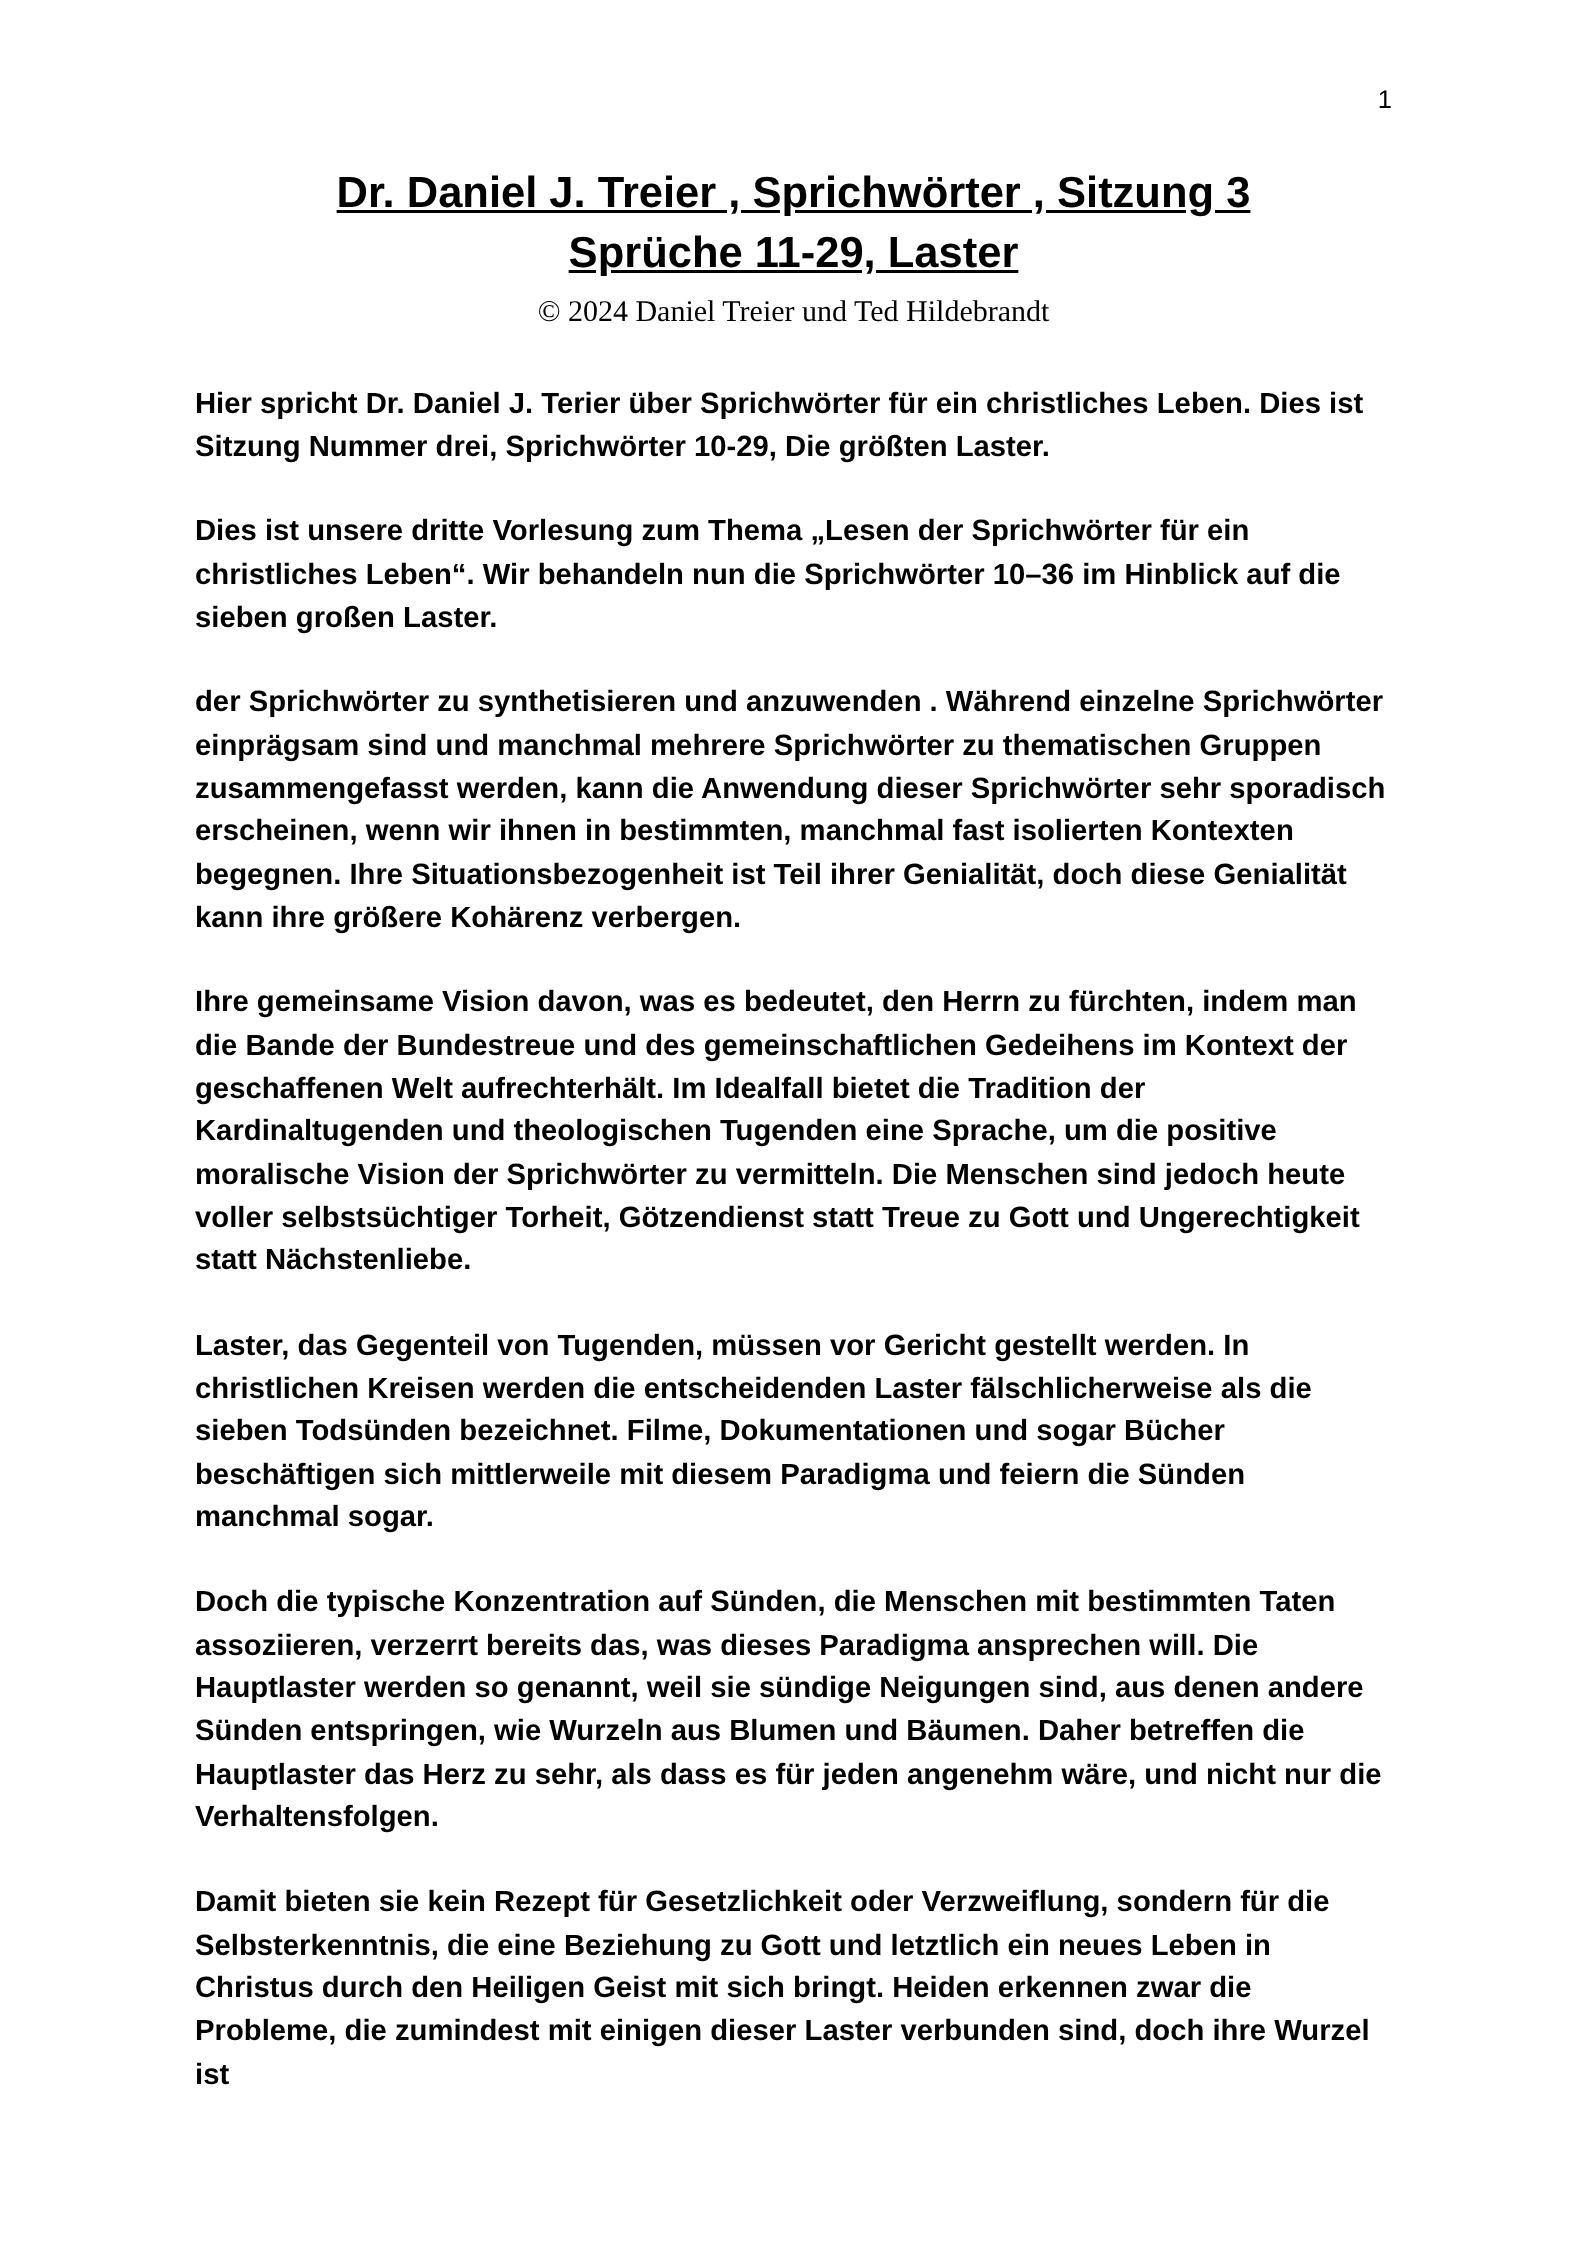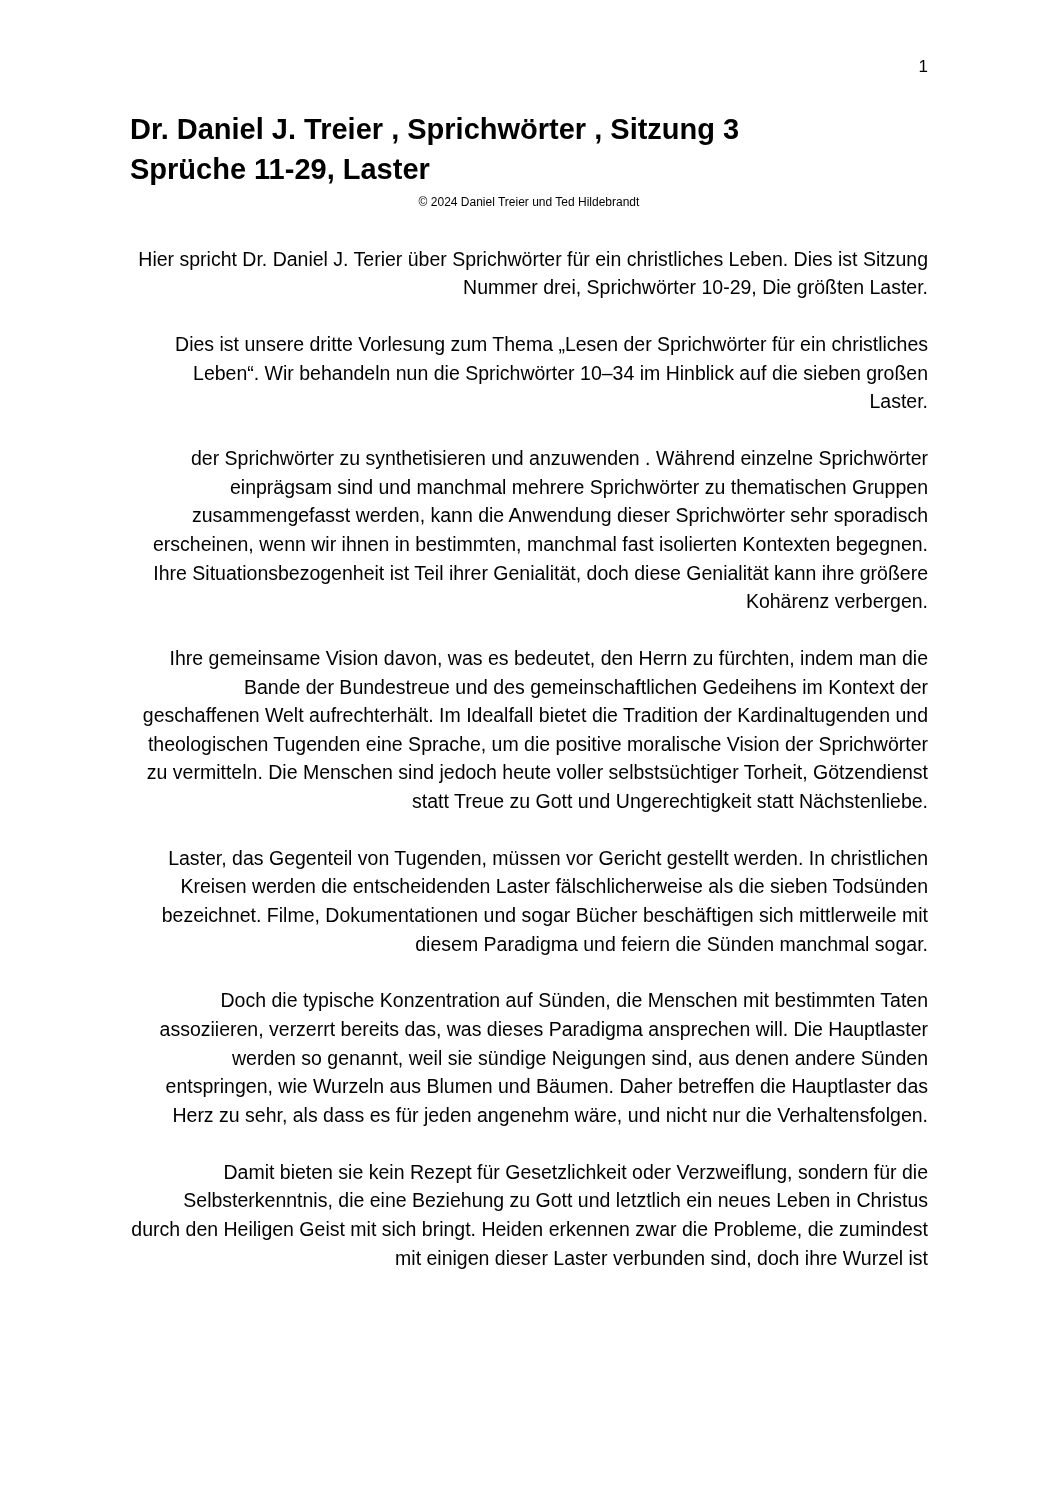--- a/index.html
+++ b/index.html
@@ -21,59 +21,62 @@
     padding: 58px 130px 40px 130px;
     background: #ffffff;
   }
   .page-number {
     text-align: right;
     font-size: 17px;
     line-height: 1;
     margin: 0 0 34px 0;
   }
   .doc-title {
-    text-align: left;
+    text-align: center;
     font-size: 29px;
     font-weight: bold;
     line-height: 1.38;
     margin: 0 0 6px 0;
+    text-decoration: underline;
   }
   .doc-title .title-line {
     display: block;
   }
   .copyright-line {
     text-align: center;
-    font-size: 12px;
+    font-size: 20px;
     line-height: 1.3;
     margin: 0 0 34px 0;
+    font-family: Liberation Serif, serif;
   }
   .body-text p.para {
     font-size: 19.5px;
     line-height: 1.47;
     margin: 0 0 28px 0;
-    text-align: right;
+    text-align: left;
+    font-weight: bold;
   }
 </style>
 </head>
 <body>
 
 <div class="page">
 
   <div class="page-number">1</div>
 
   <h1 class="doc-title">
     <span class="title-line">Dr. Daniel J. Treier , Sprichwörter , Sitzung 3</span>
     <span class="title-line">Sprüche 11-29, Laster</span>
   </h1>
 
   <div class="copyright-line">© 2024 Daniel Treier und Ted Hildebrandt</div>
 
   <div class="body-text">
     <p class="para">Hier spricht Dr. Daniel J. Terier über Sprichwörter für ein christliches Leben. Dies ist Sitzung Nummer drei, Sprichwörter 10-29, Die größten Laster.</p>
-    <p class="para">Dies ist unsere dritte Vorlesung zum Thema „Lesen der Sprichwörter für ein christliches Leben“. Wir behandeln nun die Sprichwörter 10–34 im Hinblick auf die sieben großen Laster.</p>
+    <p class="para">Dies ist unsere dritte Vorlesung zum Thema „Lesen der Sprichwörter für ein christliches Leben“. Wir behandeln nun die Sprichwörter 10–36 im Hinblick auf die sieben großen Laster.</p>
     <p class="para">der Sprichwörter zu synthetisieren und anzuwenden . Während einzelne Sprichwörter einprägsam sind und manchmal mehrere Sprichwörter zu thematischen Gruppen zusammengefasst werden, kann die Anwendung dieser Sprichwörter sehr sporadisch erscheinen, wenn wir ihnen in bestimmten, manchmal fast isolierten Kontexten begegnen. Ihre Situationsbezogenheit ist Teil ihrer Genialität, doch diese Genialität kann ihre größere Kohärenz verbergen.</p>
     <p class="para">Ihre gemeinsame Vision davon, was es bedeutet, den Herrn zu fürchten, indem man die Bande der Bundestreue und des gemeinschaftlichen Gedeihens im Kontext der geschaffenen Welt aufrechterhält. Im Idealfall bietet die Tradition der Kardinaltugenden und theologischen Tugenden eine Sprache, um die positive moralische Vision der Sprichwörter zu vermitteln. Die Menschen sind jedoch heute voller selbstsüchtiger Torheit, Götzendienst statt Treue zu Gott und Ungerechtigkeit statt Nächstenliebe.</p>
     <p class="para">Laster, das Gegenteil von Tugenden, müssen vor Gericht gestellt werden. In christlichen Kreisen werden die entscheidenden Laster fälschlicherweise als die sieben Todsünden bezeichnet. Filme, Dokumentationen und sogar Bücher beschäftigen sich mittlerweile mit diesem Paradigma und feiern die Sünden manchmal sogar.</p>
     <p class="para">Doch die typische Konzentration auf Sünden, die Menschen mit bestimmten Taten assoziieren, verzerrt bereits das, was dieses Paradigma ansprechen will. Die Hauptlaster werden so genannt, weil sie sündige Neigungen sind, aus denen andere Sünden entspringen, wie Wurzeln aus Blumen und Bäumen. Daher betreffen die Hauptlaster das Herz zu sehr, als dass es für jeden angenehm wäre, und nicht nur die Verhaltensfolgen.</p>
     <p class="para">Damit bieten sie kein Rezept für Gesetzlichkeit oder Verzweiflung, sondern für die Selbsterkenntnis, die eine Beziehung zu Gott und letztlich ein neues Leben in Christus durch den Heiligen Geist mit sich bringt. Heiden erkennen zwar die Probleme, die zumindest mit einigen dieser Laster verbunden sind, doch ihre Wurzel ist</p>
   </div>
 
 </div>
 
 </body></html>

